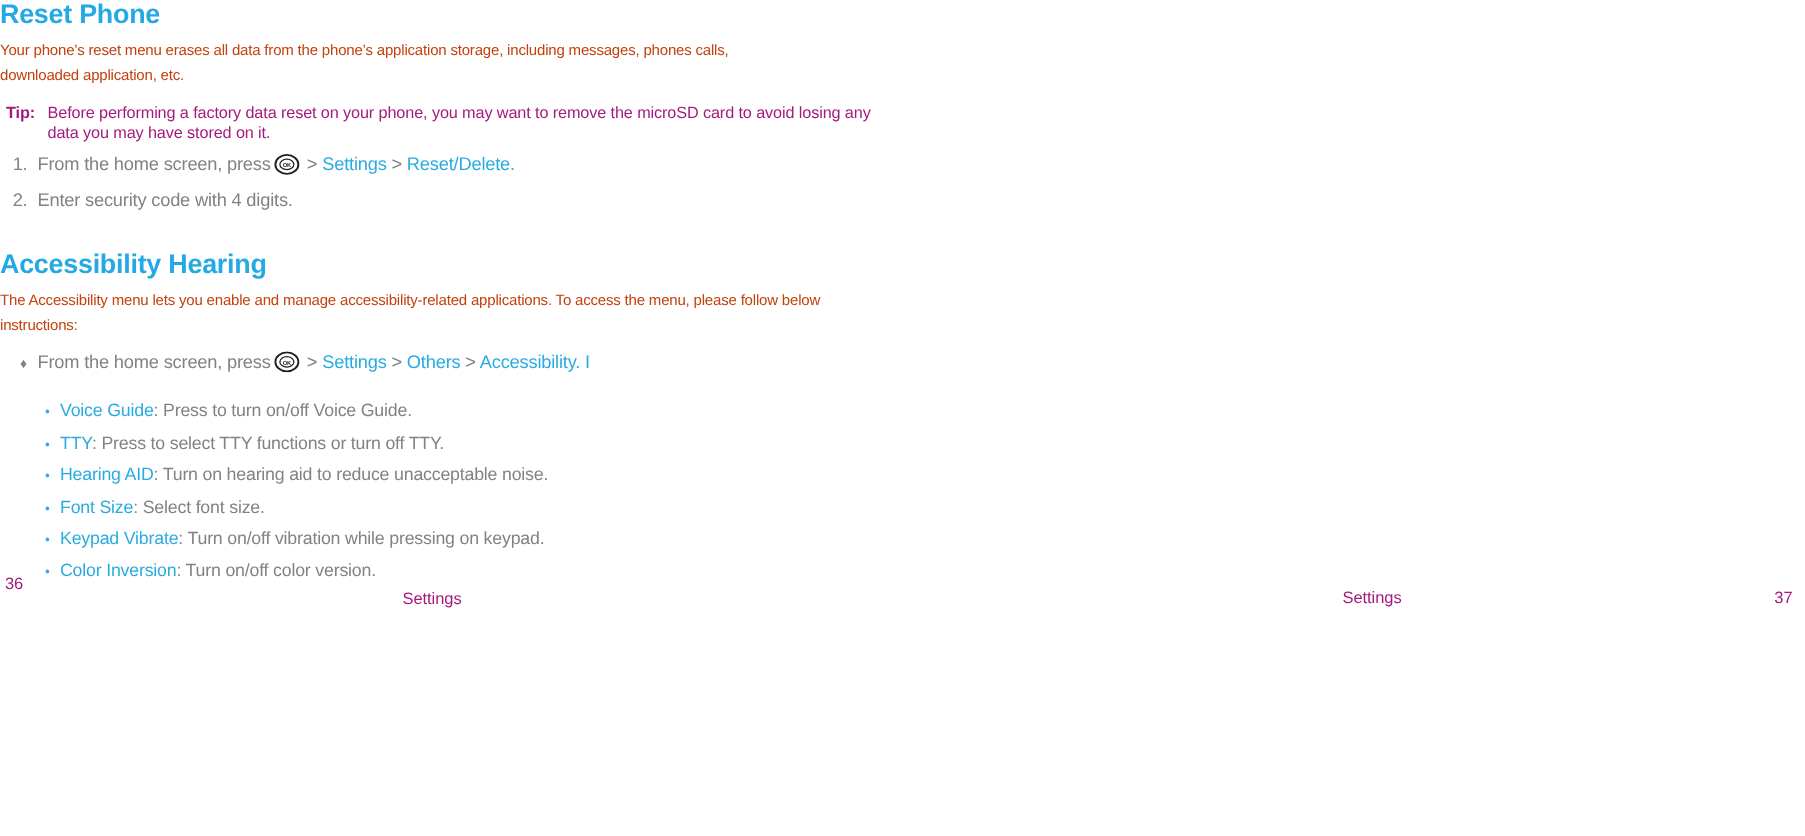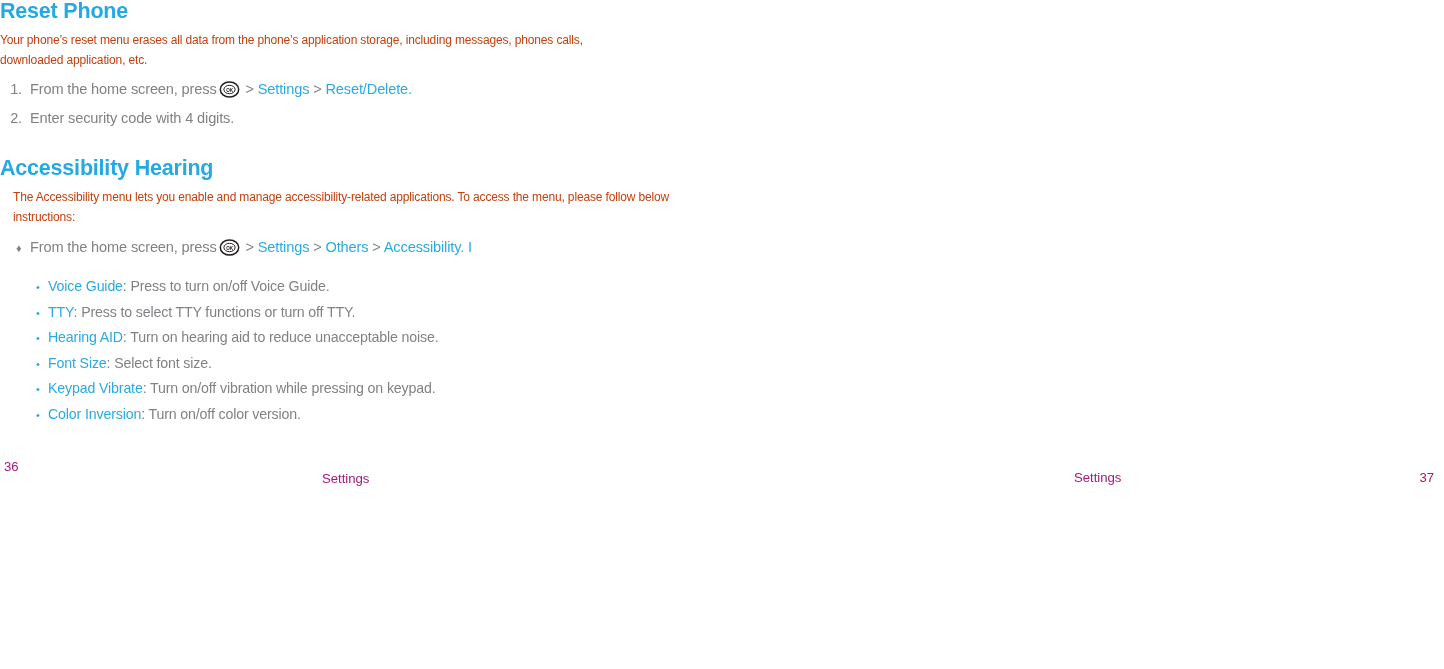--- a/index.html
+++ b/index.html
@@ -189,39 +189,43 @@
 
 <div class="spread">
 
   <div class="page page-left">
     <div class="page-body">
 
       <h1 class="section-heading heading-reset">Reset Phone</h1>
 
       <p class="body-text" style="margin-top:9px; width:625px;">Your phone’s reset menu erases all data from the phone’s application storage, including messages, phones calls, downloaded application, etc.</p>
 
+      <div class="tip-block" style="margin-top:12px; width:700px;">
+        <div class="tip-label">Tip:</div>
+        <div class="tip-text">Before performing a factory data reset on your phone, you may want to remove the microSD card to avoid losing any data you may have stored on it.</div>
+      </div>
 
       <ol class="steps" style="margin-top:10px;">
         <li>
           <span class="num">1.</span>
           <span class="step-text"><span>From the home screen, press</span><span class="ok-key"><svg width="21" height="17" viewBox="0 0 21 17">
                 <ellipse cx="10.5" cy="8.5" rx="9.2" ry="7.6" fill="#ffffff" stroke="#231f20" stroke-width="1.5"></ellipse>
                 <ellipse cx="10.5" cy="8.5" rx="5.6" ry="4.2" fill="#ffffff" stroke="#231f20" stroke-width="1"></ellipse>
                 <text x="10.5" y="10.8" font-family="Liberation Sans, sans-serif" font-size="4.6" font-weight="bold" text-anchor="middle" fill="#231f20">OK</text>
               </svg></span><span> &gt; </span><span class="link">Settings</span><span> &gt; </span><span class="link">Reset/Delete</span><span class="link">.</span></span>
         </li>
         <li style="margin-top:10px;">
           <span class="num">2.</span>
           <span class="step-text">Enter security code with 4 digits.</span>
         </li>
       </ol>
 
       <h1 class="section-heading heading-accessibility" style="margin-top:29px;">Accessibility Hearing</h1>
 
-      <p class="body-text" style="margin-top:9px; width:690px;padding-left:13px;">The Accessibility menu lets you enable and manage accessibility-related applications. To access the menu, please follow below instructions:</p>
+      <p class="body-text" style="margin-top:9px; width:690px;">The Accessibility menu lets you enable and manage accessibility-related applications. To access the menu, please follow below instructions:</p>
 
       <div class="diamond-row" style="margin-top:11px;">
         <span class="dia">♦</span>
         <span class="dia-text"><span>From the home screen, press</span><span class="ok-key"><svg width="21" height="17" viewBox="0 0 21 17">
               <ellipse cx="10.5" cy="8.5" rx="9.2" ry="7.6" fill="#ffffff" stroke="#231f20" stroke-width="1.5"></ellipse>
               <ellipse cx="10.5" cy="8.5" rx="5.6" ry="4.2" fill="#ffffff" stroke="#231f20" stroke-width="1"></ellipse>
               <text x="10.5" y="10.8" font-family="Liberation Sans, sans-serif" font-size="4.6" font-weight="bold" text-anchor="middle" fill="#231f20">OK</text>
             </svg></span><span> &gt; </span><span class="link">Settings</span><span> &gt; </span><span class="link">Others</span><span> &gt; </span><span class="link">Accessibility</span><span class="link">. I</span></span>
       </div>
 

